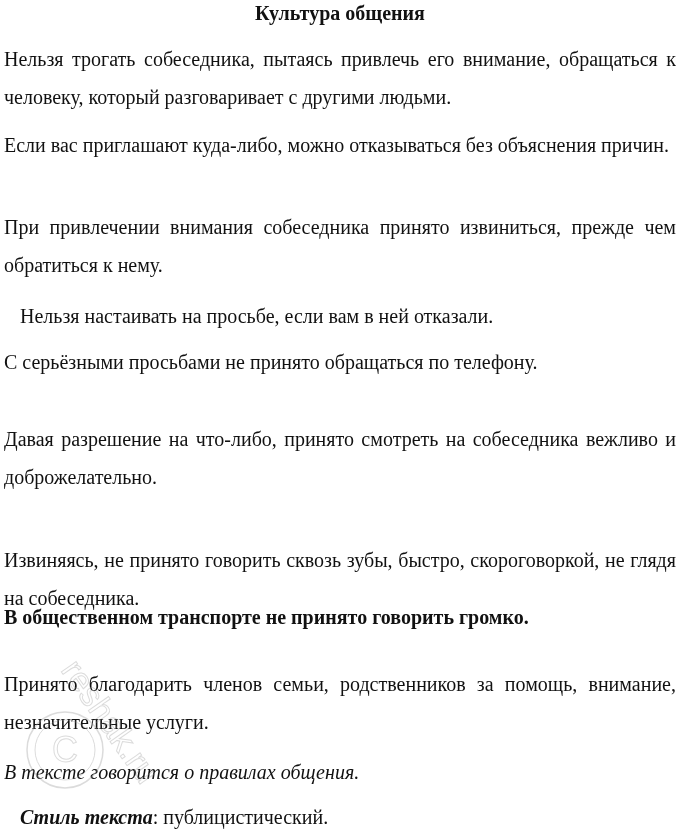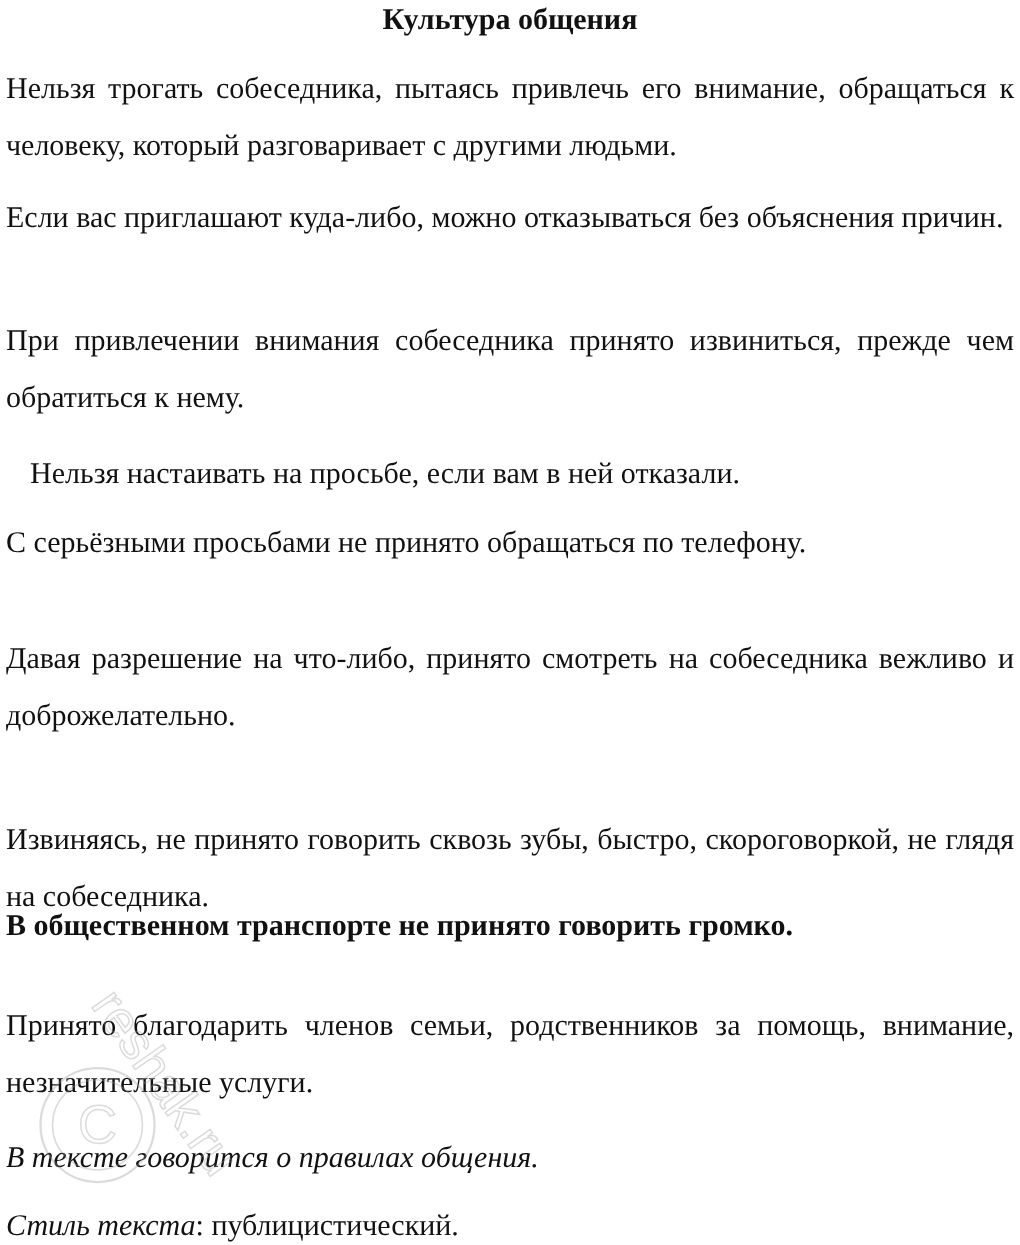--- a/index.html
+++ b/index.html
@@ -37,21 +37,21 @@
       left: 4px;
       width: 672px;
       font-size: 20px;
       line-height: 38px;
       text-align: justify;
       text-align-last: left;
       margin: 0;
     }
     .para.single { text-align: left; }
     .italic { font-style: italic; }
-    .bold-italic { font-weight: normal; font-style: italic; }
+    .bold-italic { font-weight: bold; font-style: italic; margin-left: 16px; }
     .watermark {
       position: absolute;
       left: 20px;
       top: 650px;
       width: 160px;
       height: 150px;
       pointer-events: none;
       opacity: 0.35;
     }
   </style>

